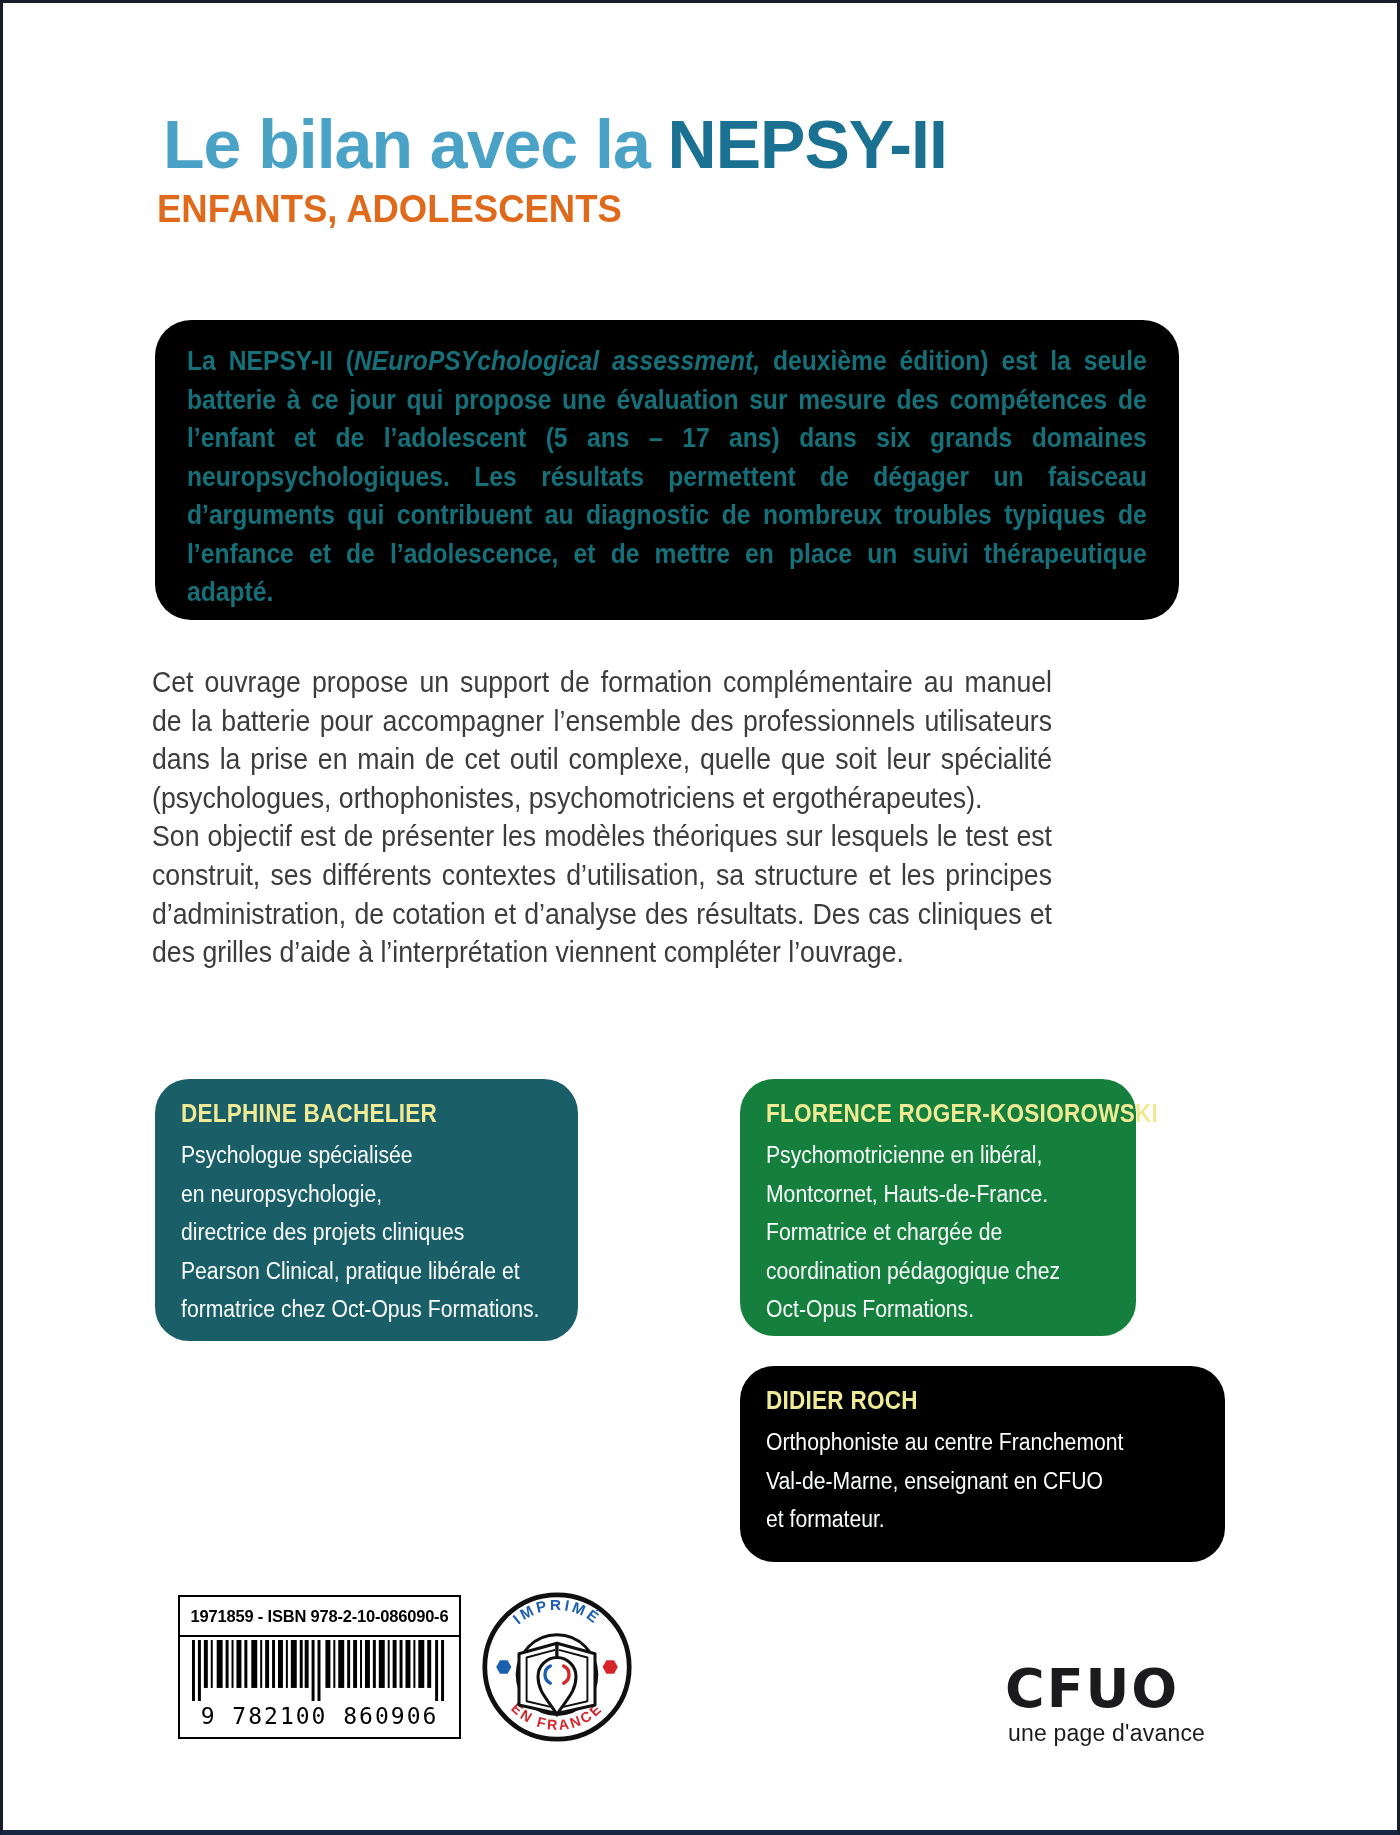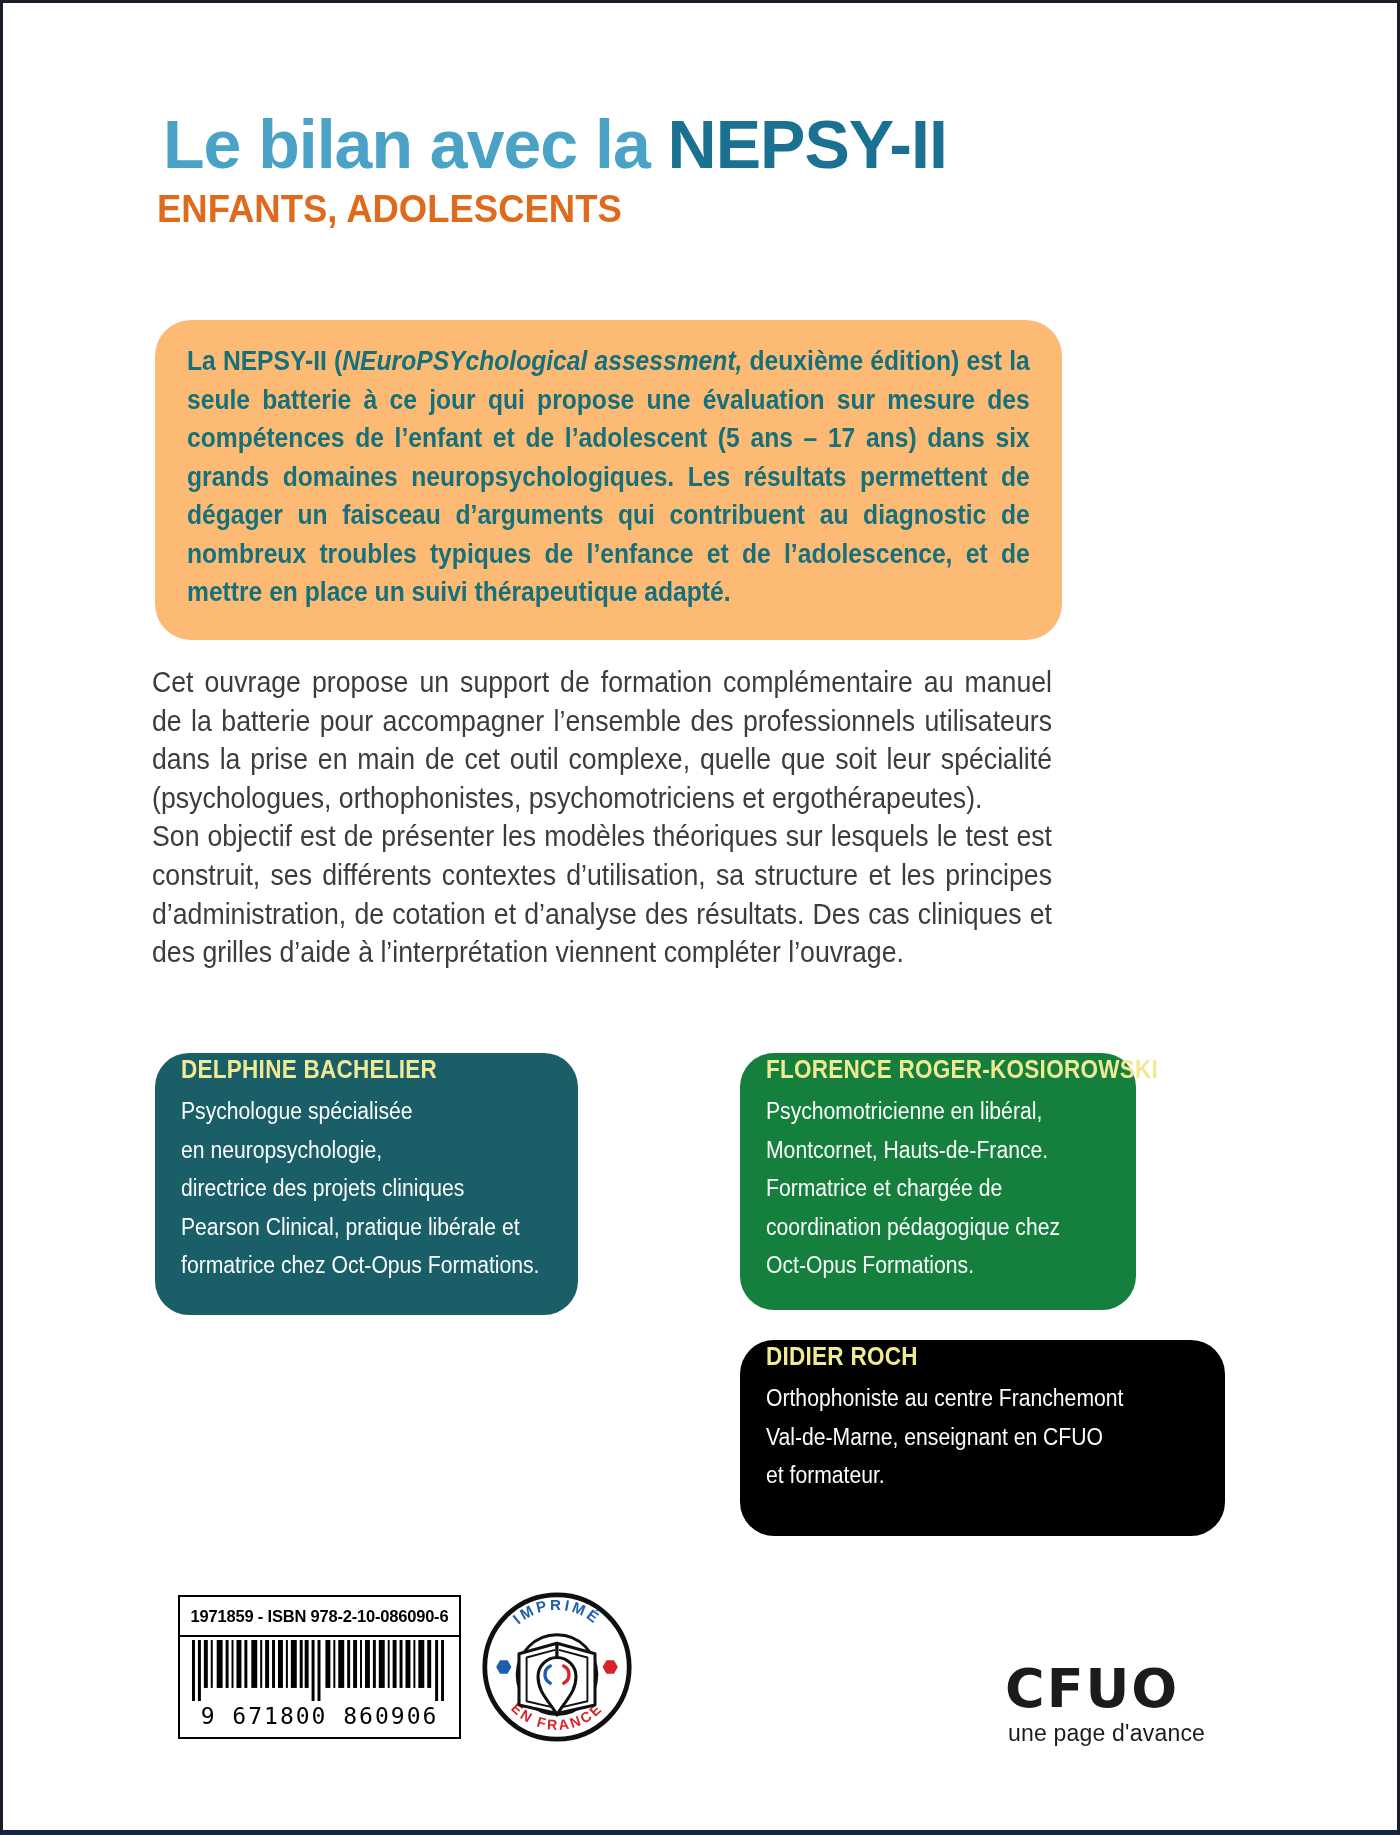--- a/index.html
+++ b/index.html
@@ -11,36 +11,36 @@
     content:""; position:absolute; inset:0; pointer-events:none;
     border:3px solid #171d29; border-bottom:5px solid #17273f;
   }
   
   .title-block{position:absolute; left:155px; top:100px;}
   .main-title{margin:8px; font-size:68px; line-height:1.06; letter-spacing:-1px; font-weight:600; color:#4aa2c6; white-space:nowrap;}
   .main-title .hl{font-weight:800; color:#1b7191;}
   .subtitle{margin:6px 0 0 2px; font-size:38px; font-weight:700; color:#e06a1c; letter-spacing:0; transform:scaleX(0.96); transform-origin:0 0; white-space:nowrap;}
   
   .summary-box{
-    position:absolute; left:155px; top:320px; width:907px; box-sizing:border-box;
-    background:#fdba74; border-radius:36px; padding:22px 32px 28px;
+    position:absolute; left:155px; top:320px; width:1024px; box-sizing:border-box;
+    background:#000000; border-radius:36px; padding:22px 32px 8px;
   }
   .summary-text{
     margin:0; font-size:28px; font-weight:700; color:#157079; line-height:38.5px;
     text-align:justify; transform:scaleX(0.88); transform-origin:0 0; width:113.6%;
   }
   .summary-text i{font-style:italic;}
   
   .intro{position:absolute; left:152px; top:663px; width:900px;}
   .intro p{
     margin:0; font-size:29px; color:#3c3c3c; line-height:38.6px; text-align:justify;
     transform:scaleX(0.92); transform-origin:0 0; width:108.7%;
   }
   
-  .author-box{position:absolute; box-sizing:border-box; border-radius:34px; padding:2px 26px;}
+  .author-box{position:absolute; box-sizing:border-box; border-radius:34px; padding:20px 26px;margin-top:26px;}
   .author-box .inner{transform:scaleX(0.9); transform-origin:0 0; width:111.11%;}
   .author-box h3{margin:0 0 8px; font-size:25px; font-weight:700; color:#f0ea94; letter-spacing:0.3px; white-space:nowrap;}
   .author-box p{margin:0; font-size:23.5px; font-weight:400; color:#fcfefe; line-height:38.5px; white-space:pre-line;}
   .box-teal{left:155px; top:1053px; width:423px; height:262px; background:#1a5f68;}
   .box-orange{left:740px; top:1053px; width:396px; height:257px; background:#15803d;}
   .box-blue{left:740px; top:1340px; width:485px; height:196px; background:#000000;}
   
   .barcode-box{position:absolute; left:178px; top:1595px; width:283px; height:144px; box-sizing:border-box; border:2px solid #000; background:#fff;}
   .isbn-row{height:38px; border-bottom:2px solid #000; display:flex; align-items:center; justify-content:center;
     font-size:16.5px; font-weight:700; color:#000; white-space:nowrap; transform-origin:center; letter-spacing:-0.2px;}
@@ -144,21 +144,21 @@
             <rect x="210" y="0" width="3" height="66"></rect>
             <rect x="216" y="0" width="5" height="66"></rect>
             <rect x="224" y="0" width="2" height="66"></rect>
             <rect x="229" y="0" width="6" height="66"></rect>
             <rect x="238" y="0" width="4" height="66"></rect>
           <rect x="246" y="0" width="3" height="84"></rect>
             <rect x="252" y="0" width="3" height="84"></rect>
         </g>
       </svg>
     </div>
-    <div class="ean-row">9 671800 860906</div>
+    <div class="ean-row">9 782100 860906</div>
   </div>
 
   <div class="stamp">
     <svg viewBox="0 0 160 160" aria-hidden="true">
       <circle cx="80" cy="80" r="76" fill="#ffffff" stroke="#101010" stroke-width="5"></circle>
       <defs>
         <path id="arcTop" d="M 20,80 A 60,60 0 0 1 140,80" fill="none"></path>
         <path id="arcBottom" d="M 14,80 A 66,66 0 0 0 146,80" fill="none"></path>
       </defs>
       <text font-family="Liberation Sans, DejaVu Sans, sans-serif" font-size="16" font-weight="700" letter-spacing="3" fill="#1c5fae">

